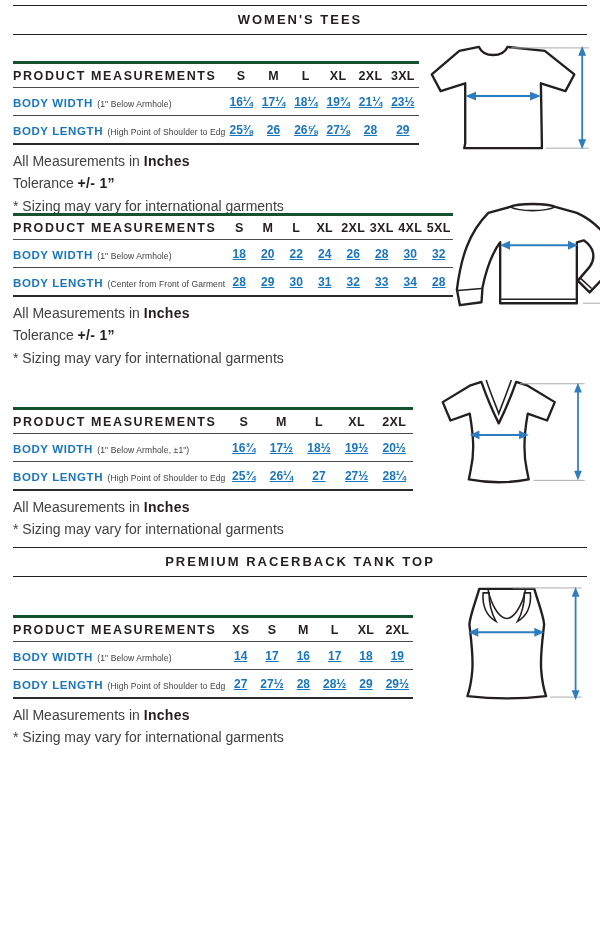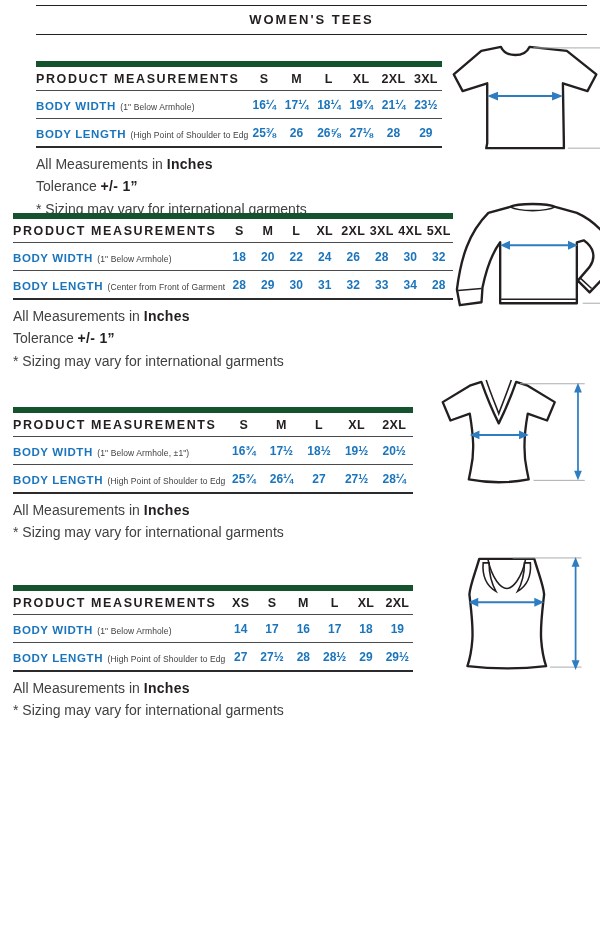--- a/index.html
+++ b/index.html
@@ -3,42 +3,42 @@
 <meta charset="utf-8">
 <style>
   html,body{margin:0;padding:0;background:#fff;}
   body{
     width:600px;height:926px;
     font-family:"Liberation Sans","DejaVu Sans",sans-serif;
     color:#231f20;position:relative;overflow:hidden;
     padding-top:5px;box-sizing:border-box;
   }
   .sec{box-sizing:border-box;}
-  .sec1{height:192px;padding-left:23px;} .sec2{height:174px;} .sec3{height:176px;}
+  .sec1{height:192px;} .sec2{height:174px;} .sec3{height:176px;}
   .titlebar{
     margin:0 13px;border-top:1.5px solid #231f20;border-bottom:1.5px solid #231f20;
     text-align:center;padding:6px 0 7px;
   }
   .titlebar h2{
     margin:0;font-size:13px;font-weight:bold;letter-spacing:2px;color:#231f20;
   }
   .content{display:flex;justify-content:space-between;padding:0 8px 0 13px;}
   .leftcol{display:flex;flex-direction:column;}
   .meas{border-collapse:collapse;table-layout:fixed;}
   .t6{width:406px;} .t8{width:440px;} .t5{width:400px;} .t6b{width:400px;}
-  .meas thead tr{border-top:6px solid #14532d;border-bottom:1.5px solid #4a4a4c;}
+  .meas thead tr{border-top:3px solid #14532d;border-bottom:1.5px solid #4a4a4c;}
   .meas tbody tr{border-bottom:1.5px solid #4a4a4c;}
   .meas tbody tr.lastrow{border-bottom:2.5px solid #2b2b2d;}
   .meas th,.meas td{padding:5px 0 4px;vertical-align:middle;}
   .meas th.lbl,.meas td.lbl{width:212px;text-align:left;white-space:nowrap;overflow:hidden;}
   .meas th.lbl{font-size:12.5px;font-weight:bold;letter-spacing:1.6px;color:#231f20;}
   .meas th.sz{font-size:12.5px;font-weight:bold;text-align:center;letter-spacing:0.3px;color:#231f20;}
   .rowname{color:#1b75bc;font-weight:bold;font-size:11.5px;letter-spacing:0.6px;}
   .rownote{color:#414042;font-size:8.5px;letter-spacing:0.1px;}
-  .meas td.val{color:#1b75bc;font-weight:bold;font-size:12px;text-align:center;}
+  .meas td.val{color:#1b75bc;font-weight:bold;font-size:12px;text-align:center;text-decoration:underline;}
   .mt1{margin-top:26px;} .mt2{margin-top:16px;} .mt3{margin-top:36px;} .mt4{margin-top:38px;}
   .notes{margin-top:7px;font-size:14px;color:#414042;}
   .notes p{margin:0 0 3.5px;line-height:1.35;}
   .notes b{color:#231f20;letter-spacing:0.3px;}
   .notes .sizing{}
   .illus{width:178px;display:flex;justify-content:flex-end;}
   .im1{margin-top:6px;} .im2{margin-top:4px;} .im3{margin-top:6px;} .im4{margin-top:8px;}
   svg .garment{fill:#ffffff;stroke:#231f20;stroke-width:2.4;stroke-linejoin:round;}
   svg .detail{fill:none;stroke:#231f20;stroke-width:1.6;}
   svg .arrowline{stroke:#2e7dc0;stroke-width:2;}
@@ -238,20 +238,23 @@
           <line class="dimline" x1="162" y1="14" x2="162" y2="99"></line>
           <polygon class="head" points="162,6 158,16 166,16"></polygon>
           <polygon class="head" points="162,107 158,97 166,97"></polygon>
         </g>
       </svg>
     </div>
   </div>
 </div>
 
 <div class="sec sec4">
+  <div class="titlebar">
+    <h2>PREMIUM RACERBACK TANK TOP</h2>
+  </div>
   <div class="content">
     <div class="leftcol">
       <table class="meas t6b mt4">
         <thead>
           <tr>
             <th class="lbl">PRODUCT MEASUREMENTS</th>
             <th class="sz">XS</th>
             <th class="sz">S</th>
             <th class="sz">M</th>
             <th class="sz">L</th>

